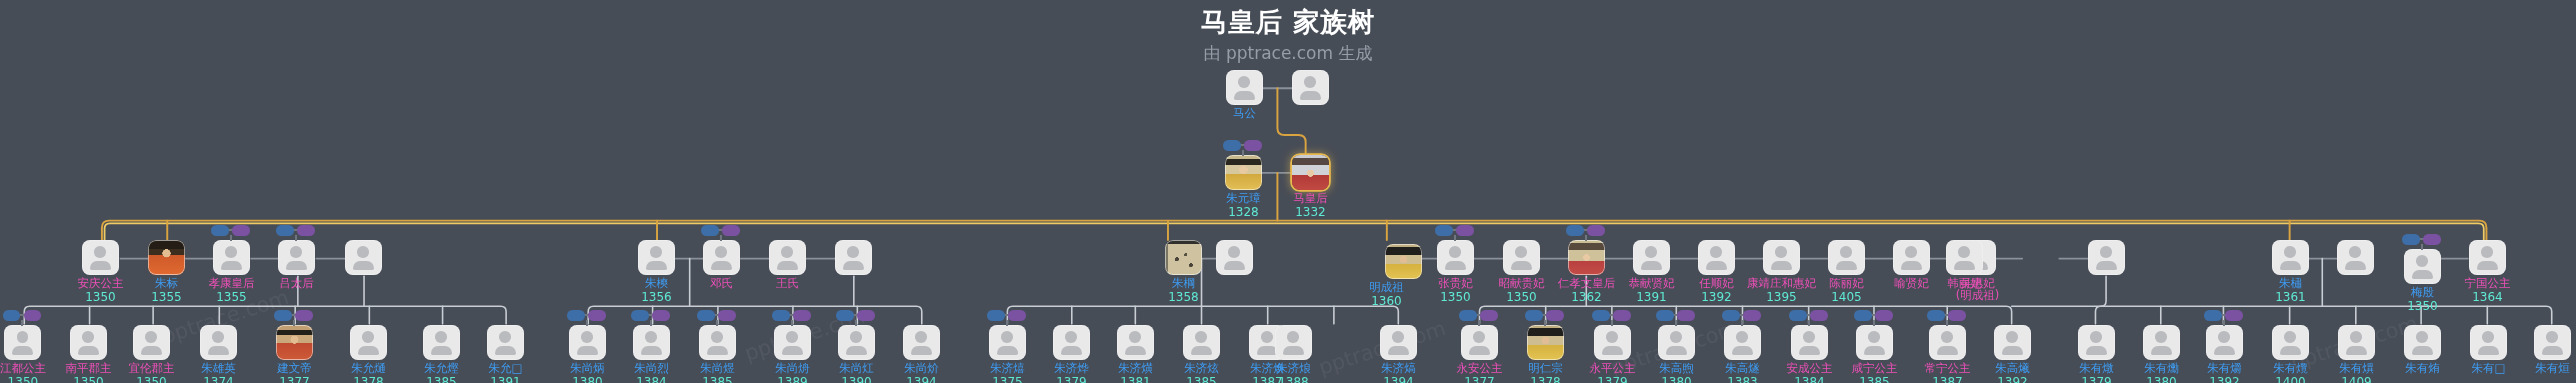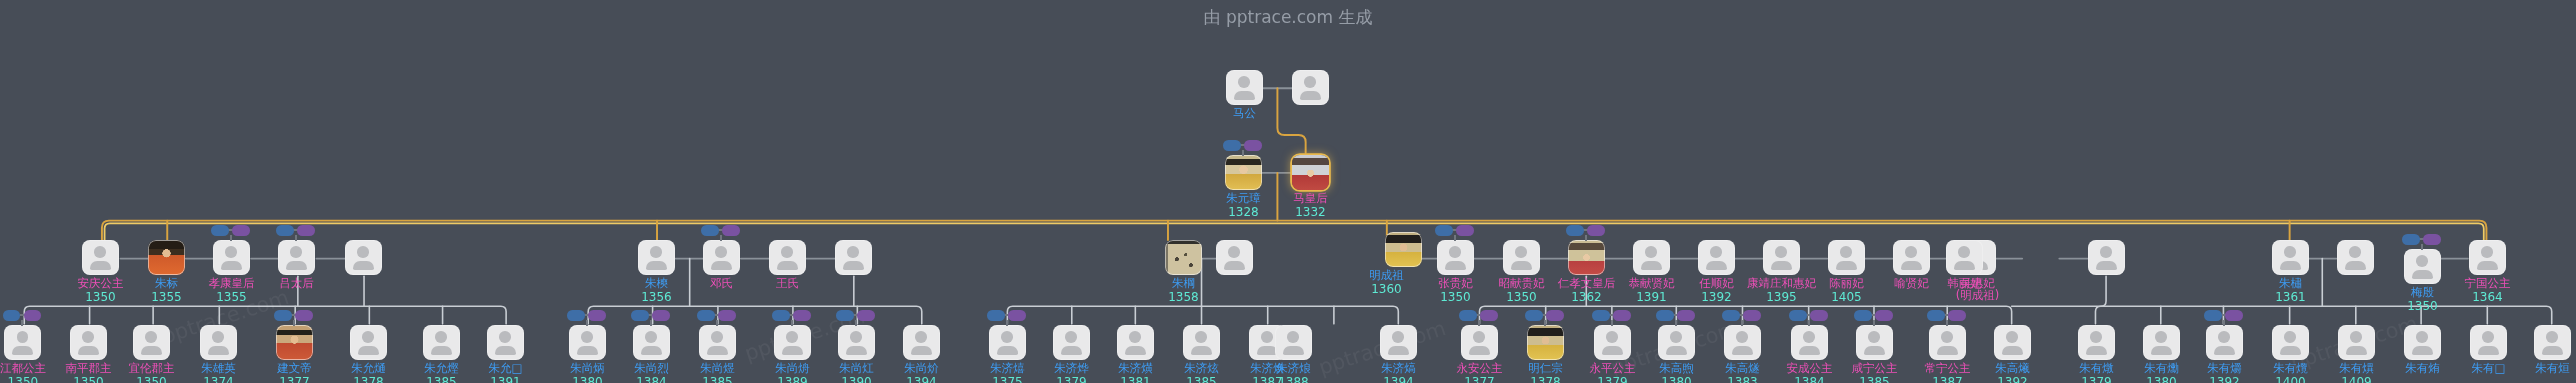--- a/index.html
+++ b/index.html
@@ -109,20 +109,21 @@
       <path d="M 2373 367 L 2373 353 Q 2373 347 2379 347 L 2884 347 Q 2890 347 2890 353 L 2890 367" stroke="#C9CED4" stroke-width="1.8" fill="none" stroke-linecap="round"></path>
       <line x1="2447" y1="347" x2="2447" y2="367" stroke="#C9CED4" stroke-width="1.8" stroke-linecap="round"></line>
       <line x1="2518" y1="347" x2="2518" y2="367" stroke="#C9CED4" stroke-width="1.8" stroke-linecap="round"></line>
       <line x1="2593" y1="347" x2="2593" y2="367" stroke="#C9CED4" stroke-width="1.8" stroke-linecap="round"></line>
       <line x1="2668" y1="347" x2="2668" y2="367" stroke="#C9CED4" stroke-width="1.8" stroke-linecap="round"></line>
       <line x1="2742" y1="347" x2="2742" y2="367" stroke="#C9CED4" stroke-width="1.8" stroke-linecap="round"></line>
       <line x1="2817" y1="347" x2="2817" y2="367" stroke="#C9CED4" stroke-width="1.8" stroke-linecap="round"></line>
       <line x1="2630" y1="293" x2="2630" y2="347" stroke="#C9CED4" stroke-width="1.8" stroke-linecap="round"></line>
     </svg>
   <div class="hdr">
+    <div class="title">马皇后 家族树</div>
     <div class="subtitle">由 pptrace.com 生成</div>
   </div>
 <div class="person" style="left: 1226px; top: 70px;">
       <div class="tile">
         <div class="head"></div>
         <div class="shoulders"></div>
       </div>
       <div class="pname m">马公</div>
     </div>
     <div class="person" style="left: 1292px; top: 70px;">
@@ -223,21 +224,21 @@
       <div class="tile portrait pt-calligraphy"></div>
       <div class="pname m">朱棡</div>
       <div class="pyear">1358</div>
     </div>
     <div class="person" style="left: 1216px; top: 240px;">
       <div class="tile">
         <div class="head"></div>
         <div class="shoulders"></div>
       </div>
     </div>
-    <div class="person" style="left: 1368px; top: 232px; padding-left: 17px;">
+    <div class="person" style="left: 1368px; top: 244px; padding-left: 17px;">
       <div class="tile portrait pt-mingchengzu"></div>
       <div class="pname m">明成祖</div>
       <div class="pyear">1360</div>
     </div>
     <div class="person" style="left: 1437px; top: 240px;">
       <div class="tile">
         <div class="head"></div>
         <div class="shoulders"></div>
       </div>
       <div class="pname f">张贵妃</div>

